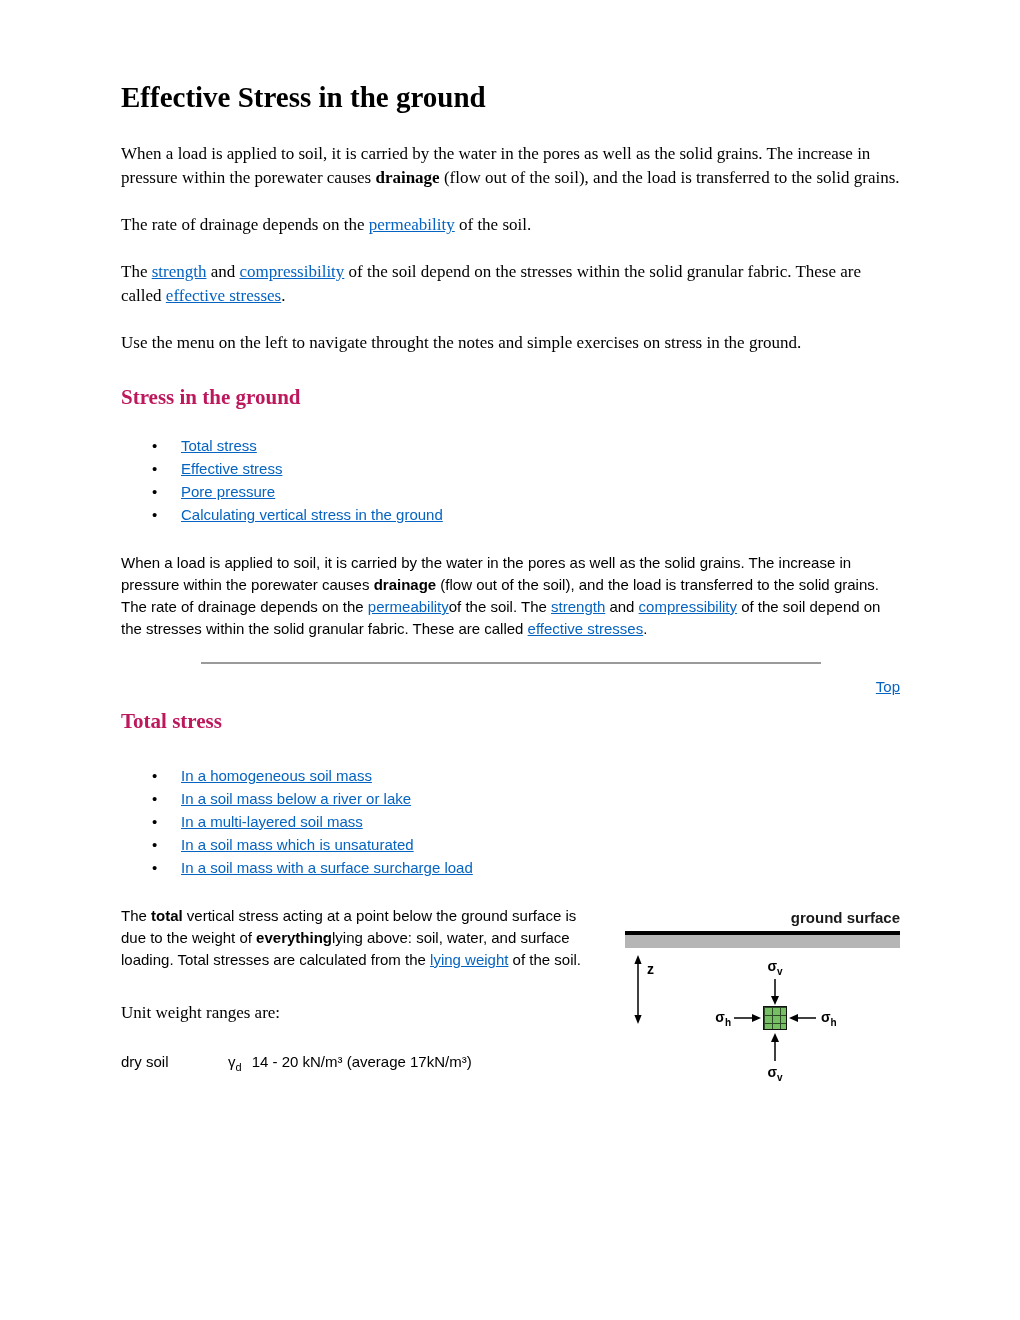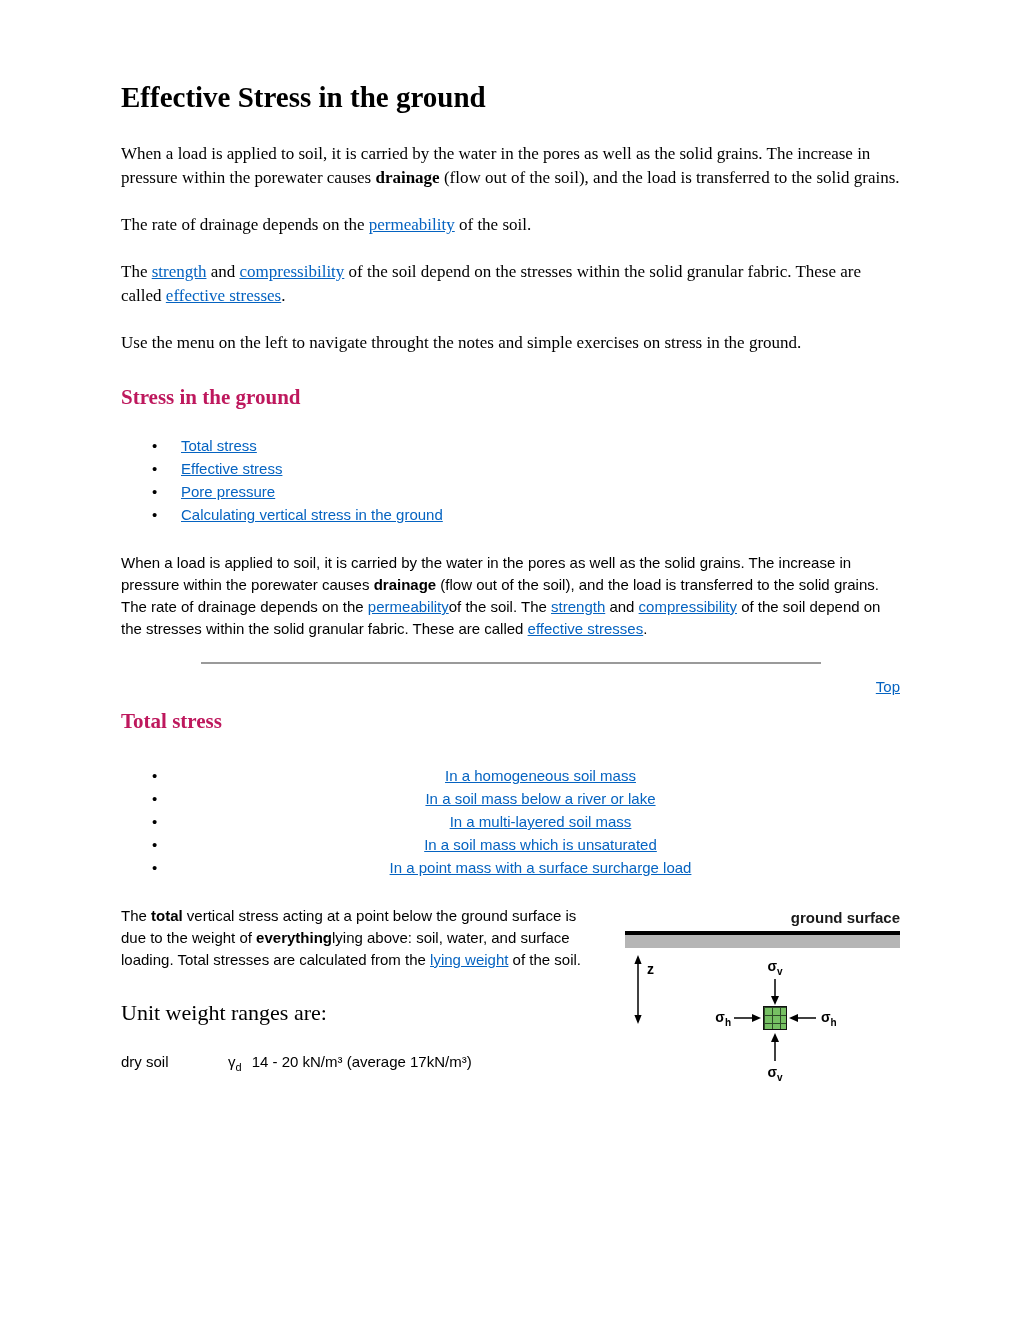--- a/index.html
+++ b/index.html
@@ -51,21 +51,21 @@
                               linear-gradient(90deg, #2c4a27 1px, transparent 1px);
              background-size:8px 8px;
              border:1px solid #111; }
   .sig { position:absolute; font-weight:bold; font-size:14px; }
   .sig sub { font-size:10px; }
   .sig-v-top { left:134px; top:49px; width:32px; text-align:center; }
   .sig-v-bottom { left:134px; top:155px; width:32px; text-align:center; }
   .sig-h-left { left:76px; top:100px; width:30px; text-align:right; }
   .sig-h-right { left:196px; top:100px; width:30px; text-align:left; }
 
-  p.unit-weight { font-size:22px; line-height:24px; margin:30px 0 0 0; }
+  p.unit-weight { font-size:17px; line-height:24px; margin:30px 0 0 0; }
   p.dry-soil { font-family:Liberation Sans, sans-serif; font-size:15px; margin-top:28px; }
   .ds-label { display:inline-block; width:107px; }
   .ds-sym { margin-right:10px; }
   .ds-sym sub { font-size:11px; }
 
   b.bld { font-weight:bold; }
 </style>
 </head>
 <body>
 
@@ -91,26 +91,26 @@
   </ul>
 
   <p class="para-sans"><span>When a load is applied to soil, it is carried by the water in the pores as well as the solid grains. The increase in pressure within the porewater causes </span><b class="bld">drainage</b><span> (flow out of the soil), and the load is transferred to the solid grains. The rate of drainage depends on the </span><a class="lnk">permeability</a><span>of the soil. The </span><a class="lnk">strength</a><span> and </span><a class="lnk">compressibility</a><span> of the soil depend on the stresses within the solid granular fabric. These are called </span><a class="lnk">effective stresses</a><span>.</span></p>
 
   <hr class="rule">
 
   <div class="top-row"><a class="lnk">Top</a></div>
 
   <h2 class="sec" style="margin-top:14px;">Total stress</h2>
 
-  <ul class="links" style="margin-top:30px;text-align:center;">
+  <ul class="links" style="margin-top:30px;">
     <li><a class="lnk">In a homogeneous soil mass</a></li>
     <li><a class="lnk">In a soil mass below a river or lake</a></li>
     <li><a class="lnk">In a multi-layered soil mass</a></li>
     <li><a class="lnk">In a soil mass which is unsaturated</a></li>
-    <li><a class="lnk">In a point mass with a surface surcharge load</a></li>
+    <li><a class="lnk">In a soil mass with a surface surcharge load</a></li>
   </ul>
 
   <div class="total-body">
 
     <div class="figure">
       <div class="fig-caption">ground surface</div>
       <div class="fig-topline"></div>
       <div class="fig-band"></div>
       <svg class="fig-svg" width="275" height="200" viewBox="0 0 275 200">
         <g stroke="#000" stroke-width="1.5" fill="#000">

